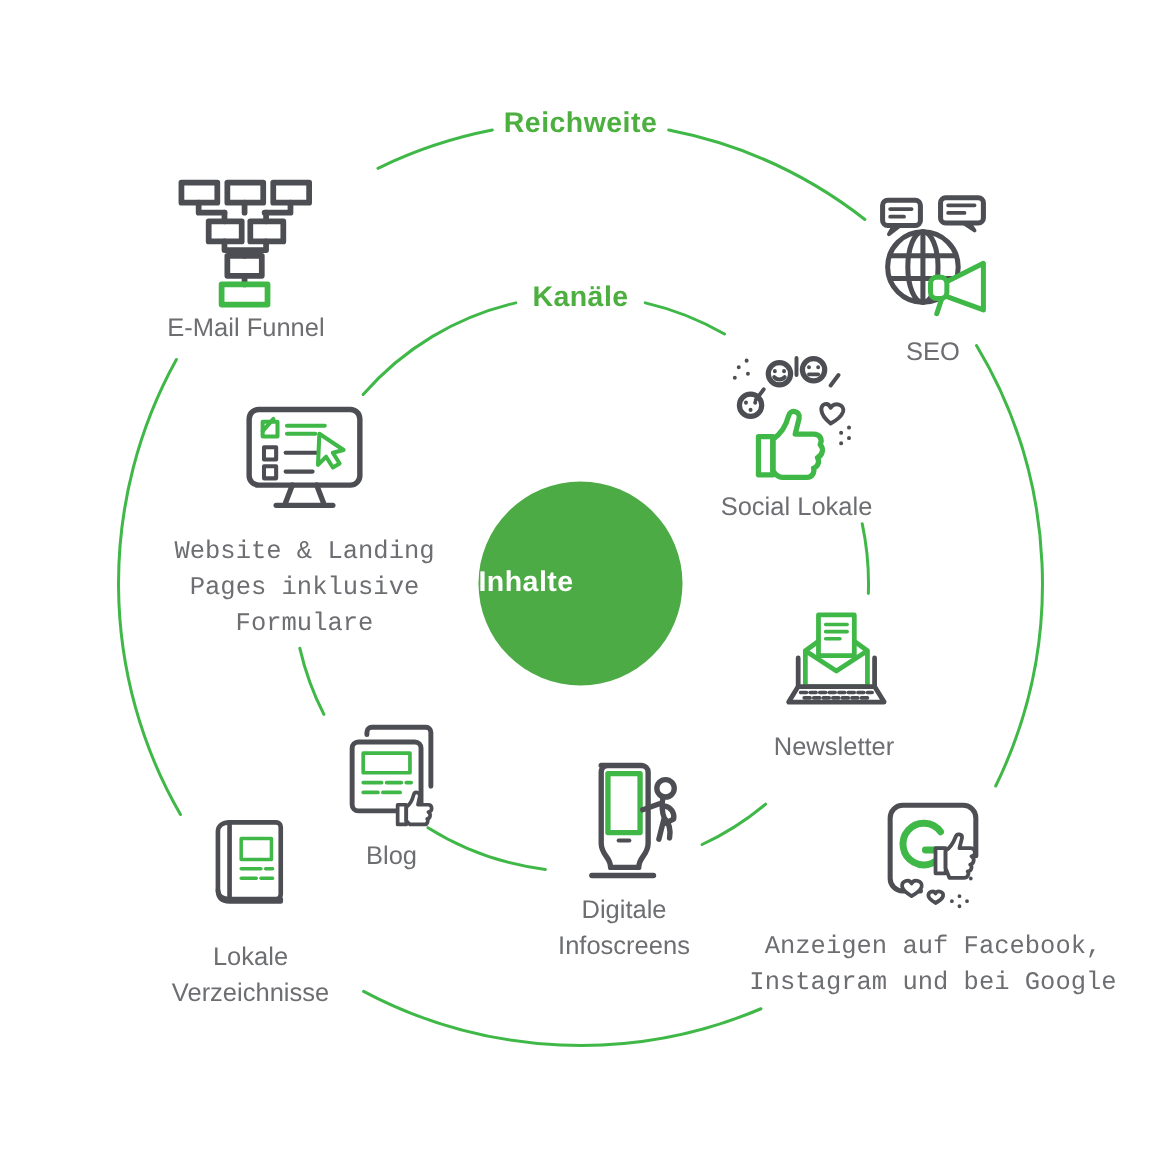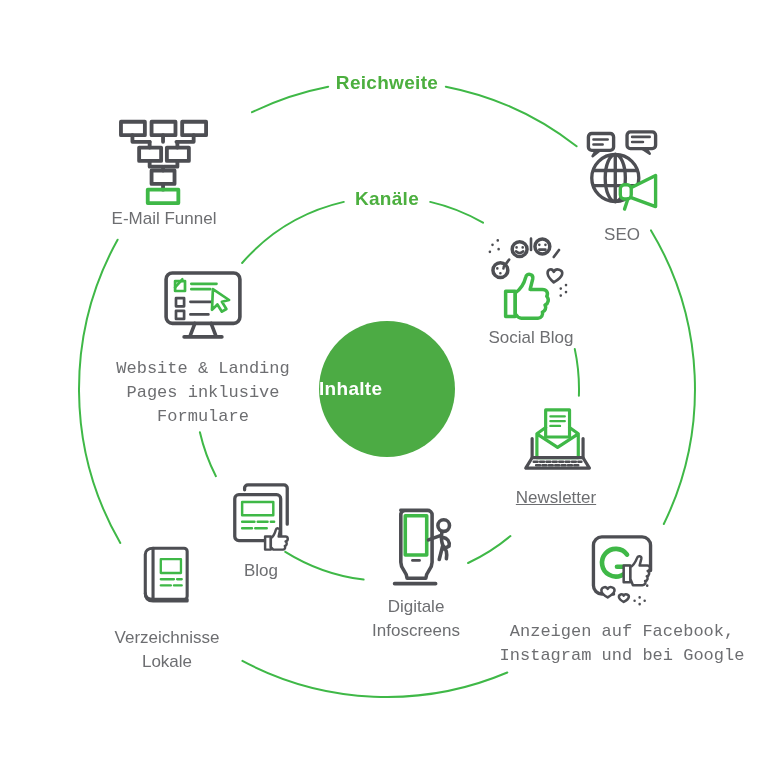--- a/index.html
+++ b/index.html
@@ -89,21 +89,21 @@
       <path class="s thin" d="M50 3v13M25 27l-6 8M76 24l6-8"></path>
       <path class="s thin" d="M76 41c2.5-5 11-2.5 9.5 3C84 48.5 76 53 76 53s-6.5-5.5-7-10c-.5-5 5-7 7-2z"></path>
       <g class="s thin">
         <path d="M6 10v.1M12 5v.1M13 15v.1M3 18v.1"></path>
         <path d="M84 60v.1M90 64v.1M84 68v.1M90 56v.1"></path>
       </g>
       <rect class="s g" x="21" y="63" width="11" height="29"></rect>
       <path class="s g" d="M32 89V65c6-4 10-10 12-18 1-5 9-4 8 2l-3 12h14c5 0 7 4 5 8 3 3 2 8-2 10 2 3 0 7-3 8 1 3-1 7-5 7H39c-3 0-5-2-7-5z"></path>
     </svg>
     <div class="label" style="margin-top:6px;">
-      <span>Social Blog</span>
+      <span>Social Lokale</span>
     </div>
   </div>
 
   <div class="node" style="left:158px;top:264px;width:90px;">
     <svg width="90" height="90" viewBox="0 0 100 100">
       <rect class="s" x="9" y="10" width="82" height="56" rx="7"></rect>
       <path class="s" d="M41 66l-5 13M59 66l5 13M29 81h42"></path>
       <g class="s g thin">
         <rect x="19" y="19" width="11" height="11"></rect>
         <path d="M27 17l-8 9M37 22h28M37 28h21"></path>
@@ -127,21 +127,21 @@
         <rect class="wfill" x="37" y="10" width="30" height="34"></rect>
         <path class="thin" d="M43 18h18M43 24h18M43 30h12"></path>
         <path d="M26 40l11-8M78 40l-11-8M26 40v30h52V40M26 40l26 17 26-17"></path>
       </g>
       <path class="s" d="M20 70L12 83h80l-8-13z"></path>
       <g class="s thin">
         <path d="M22 75h5M30 75h5M38 75h5M46 75h5M54 75h5M62 75h5M70 75h5M78 75h4"></path>
         <path d="M25 79.5h5M33 79.5h5M41 79.5h5M49 79.5h5M57 79.5h5M65 79.5h5M73 79.5h5"></path>
       </g>
     </svg>
-    <div class="label" style="margin-top:6px;text-decoration:underline;">
+    <div class="label" style="margin-top:6px;">
       <span>Newsletter</span>
     </div>
   </div>
 
   <div class="node" style="left:220px;top:475px;width:82px;">
     <svg width="82" height="82" viewBox="0 0 100 100">
       <path class="s" d="M30 18v-2a4 4 0 014-4h44a4 4 0 014 4v44"></path>
       <rect class="s wfill" x="18" y="24" width="56" height="56" rx="5"></rect>
       <g class="s g thin">
         <rect x="27" y="33" width="38" height="16"></rect>
@@ -175,22 +175,22 @@
   <div class="node" style="left:128px;top:542px;width:78px;">
     <svg width="78" height="76" viewBox="0 0 100 98">
       <path class="s" d="M32 8h40a4 4 0 014 4v58a4 4 0 01-4 4H32c-6 0-10-3-10-8V16c0-5 4-8 10-8z"></path>
       <path class="s" d="M32 8v66M22 66c0 7 4 10 10 10h44v-2"></path>
       <g class="s g thin">
         <rect x="42" y="22" width="26" height="18"></rect>
         <path d="M42 48h17M63 48h6M42 56h13M59 56h10"></path>
       </g>
     </svg>
     <div class="label" style="margin-top:8px;">
+      <span>Lokale</span>
       <span>Verzeichnisse</span>
-      <span>Lokale</span>
     </div>
   </div>
 
   <div class="node" style="left:580px;top:530px;width:84px;">
     <svg width="84" height="86" viewBox="0 0 100 102">
       <path class="s" d="M40 76H26a10 10 0 01-10-10V18A10 10 0 0126 8h48a10 10 0 0110 10v30"></path>
       <path class="s g" style="stroke-width:5.5" d="M56 29a16.5 16.5 0 102.5 14.5H44"></path>
       <g class="s thin">
         <rect class="wfill" x="52" y="42" width="8" height="20"></rect>
         <path class="wfill" d="M60 58V44c4-2 6-6 8-11 .8-3 5.5-2.5 5 1l-2 8h9c4 0 4.5 6 .5 6.5 3 1.5 2 6-1 6.5 2 1.5 1 5.5-2 5.5 1.5 2 0 5-3 5H63z"></path>

